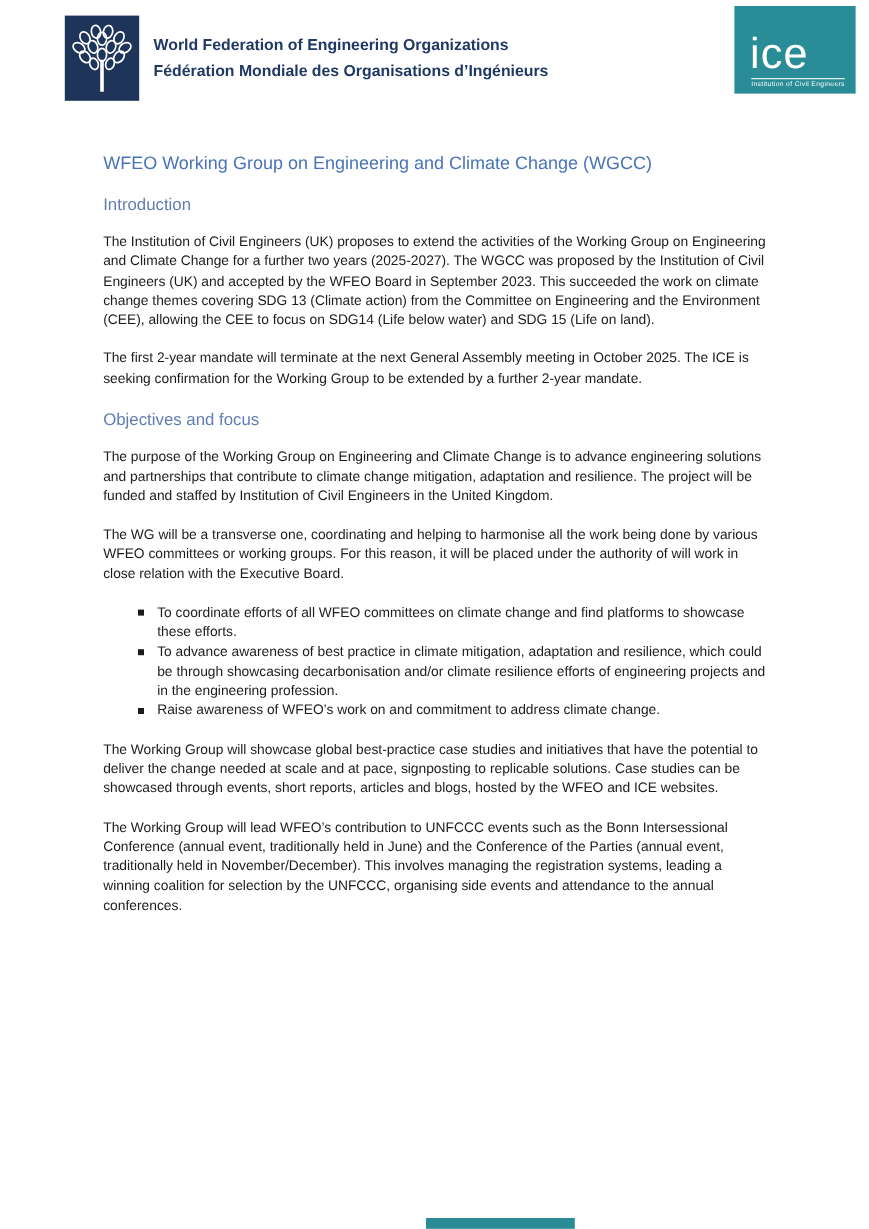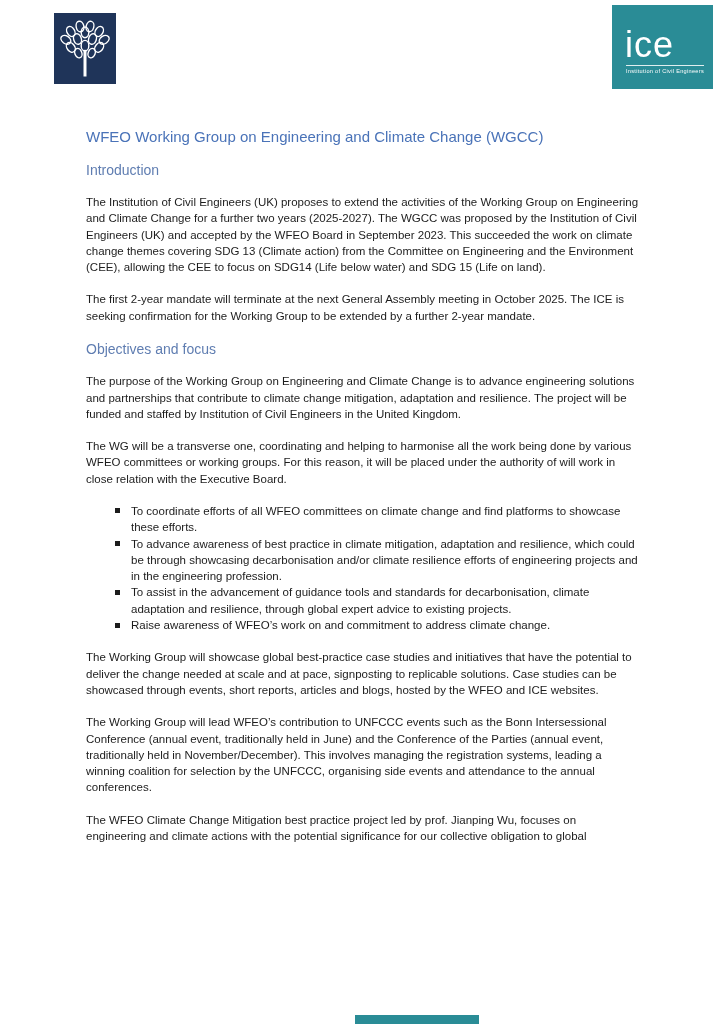--- a/index.html
+++ b/index.html
@@ -8,21 +8,21 @@
     font-family:"Liberation Sans","DejaVu Sans",sans-serif;
     -webkit-font-smoothing:antialiased;
   }
   .page{position:absolute;inset:0;background:#ffffff;}
 
   
   .header{position:absolute;top:0;left:0;right:0;height:95px;}
   .wfeo-brand{position:absolute;left:54px;top:13px;display:flex;align-items:center;}
   .wfeo-mark{width:62px;height:71px;background:#1f3459;display:flex;align-items:center;justify-content:center;flex:0 0 auto;}
   .wfeo-names{margin-left:12px;color:#1f3864;font-weight:bold;font-size:13.2px;line-height:1.55;white-space:nowrap;}
-  .ice-mark{position:absolute;right:11px;top:5px;width:101px;height:84px;background:#2a8c96;color:#ffffff;}
+  .ice-mark{position:absolute;right:11px;top:5px;width:101px;height:73px;background:#2a8c96;color:#ffffff;}
   .ice-acronym{position:absolute;left:13px;top:22px;font-size:36px;line-height:1;font-weight:normal;letter-spacing:1px;}
   .ice-caption{position:absolute;left:14px;top:60px;font-size:5.6px;letter-spacing:.3px;border-top:.5px solid rgba(255,255,255,.85);padding-top:1.5px;}
 
   
   .content{position:absolute;left:86px;top:128px;width:553px;color:#1c1c1c;font-size:11.5px;line-height:16.3px;}
   h1.doc-title{font-size:15px;line-height:1.25;font-weight:normal;color:#4a73b8;margin:0 0 14px;}
   h2.sec-heading{font-size:14px;line-height:1.3;font-weight:normal;color:#5f7db1;margin:11px 0 7px;}
   p.para{margin:15px 0 16px;}
   p.para.lead-in{margin-bottom:0;}
   ul.obj-list{list-style:none;margin:0 0 16px;padding:0 0 0 29px;}
@@ -54,20 +54,24 @@
             <ellipse cx="53" cy="24" rx="4.6" ry="6.4" transform="rotate(55 53 24)"></ellipse>
             <ellipse cx="13" cy="33" rx="4.6" ry="6.4" transform="rotate(-38 13 33)"></ellipse>
             <ellipse cx="30" cy="31" rx="4.6" ry="6.4"></ellipse>
             <ellipse cx="47" cy="33" rx="4.6" ry="6.4" transform="rotate(38 47 33)"></ellipse>
             <ellipse cx="22" cy="40" rx="4.2" ry="5.8" transform="rotate(-20 22 40)"></ellipse>
             <ellipse cx="38" cy="40" rx="4.2" ry="5.8" transform="rotate(20 38 40)"></ellipse>
           </g>
           <path d="M28.2 68 L28.2 36 L31.8 36 L31.8 68 Z" fill="#ffffff"></path>
         </svg>
       </div>
+      <div class="wfeo-names">
+        <div>World Federation of Engineering Organizations</div>
+        <div>Fédération Mondiale des Organisations d’Ingénieurs</div>
+      </div>
     </div>
 
     <div class="ice-mark">
       <div class="ice-acronym">ice</div>
       <div class="ice-caption">Institution of Civil Engineers</div>
     </div>
   </div>
 
   <div class="content">
 
@@ -76,23 +80,21 @@
     <h2 class="sec-heading">Introduction</h2>
     <p class="para">The Institution of Civil Engineers (UK) proposes to extend the activities of the Working Group on Engineering and Climate Change for a further two years (2025-2027). The WGCC was proposed by the Institution of Civil Engineers (UK) and accepted by the WFEO Board in September 2023. This succeeded the work on climate change themes covering SDG 13 (Climate action) from the Committee on Engineering and the Environment (CEE), allowing the CEE to focus on SDG14 (Life below water) and SDG 15 (Life on land).</p>
     <p class="para">The first 2-year mandate will terminate at the next General Assembly meeting in October 2025. The ICE is seeking confirmation for the Working Group to be extended by a further 2-year mandate.</p>
 
     <h2 class="sec-heading">Objectives and focus</h2>
     <p class="para">The purpose of the Working Group on Engineering and Climate Change is to advance engineering solutions and partnerships that contribute to climate change mitigation, adaptation and resilience. The project will be funded and staffed by Institution of Civil Engineers in the United Kingdom.</p>
     <p class="para">The WG will be a transverse one, coordinating and helping to harmonise all the work being done by various WFEO committees or working groups. For this reason, it will be placed under the authority of will work in close relation with the Executive Board.</p>
     <ul class="obj-list">
       <li><span class="sq"></span><span>To coordinate efforts of all WFEO committees on climate change and find platforms to showcase these efforts.</span></li>
       <li><span class="sq"></span><span>To advance awareness of best practice in climate mitigation, adaptation and resilience, which could be through showcasing decarbonisation and/or climate resilience efforts of engineering projects and in the engineering profession.</span></li>
-      <li><span class="sq"></span><span>To assist in the advancement of guidance tools and standards for decarbonisation, climate adaptation and resilience, through global expert advice to existing projects.</span></li>
       <li><span class="sq"></span><span>Raise awareness of WFEO’s work on and commitment to address climate change.</span></li>
     </ul>
 
     <p class="para">The Working Group will showcase global best-practice case studies and initiatives that have the potential to deliver the change needed at scale and at pace, signposting to replicable solutions. Case studies can be showcased through events, short reports, articles and blogs, hosted by the WFEO and ICE websites.</p>
     <p class="para">The Working Group will lead WFEO’s contribution to UNFCCC events such as the Bonn Intersessional Conference (annual event, traditionally held in June) and the Conference of the Parties (annual event, traditionally held in November/December). This involves managing the registration systems, leading a winning coalition for selection by the UNFCCC, organising side events and attendance to the annual conferences.</p>
-    <p class="para">The WFEO Climate Change Mitigation best practice project led by prof. Jianping Wu, focuses on engineering and climate actions with the potential significance for our collective obligation to global</p>
   </div>
 
   <div class="bottom-bar"></div>
 </div>
 
 </body></html>

